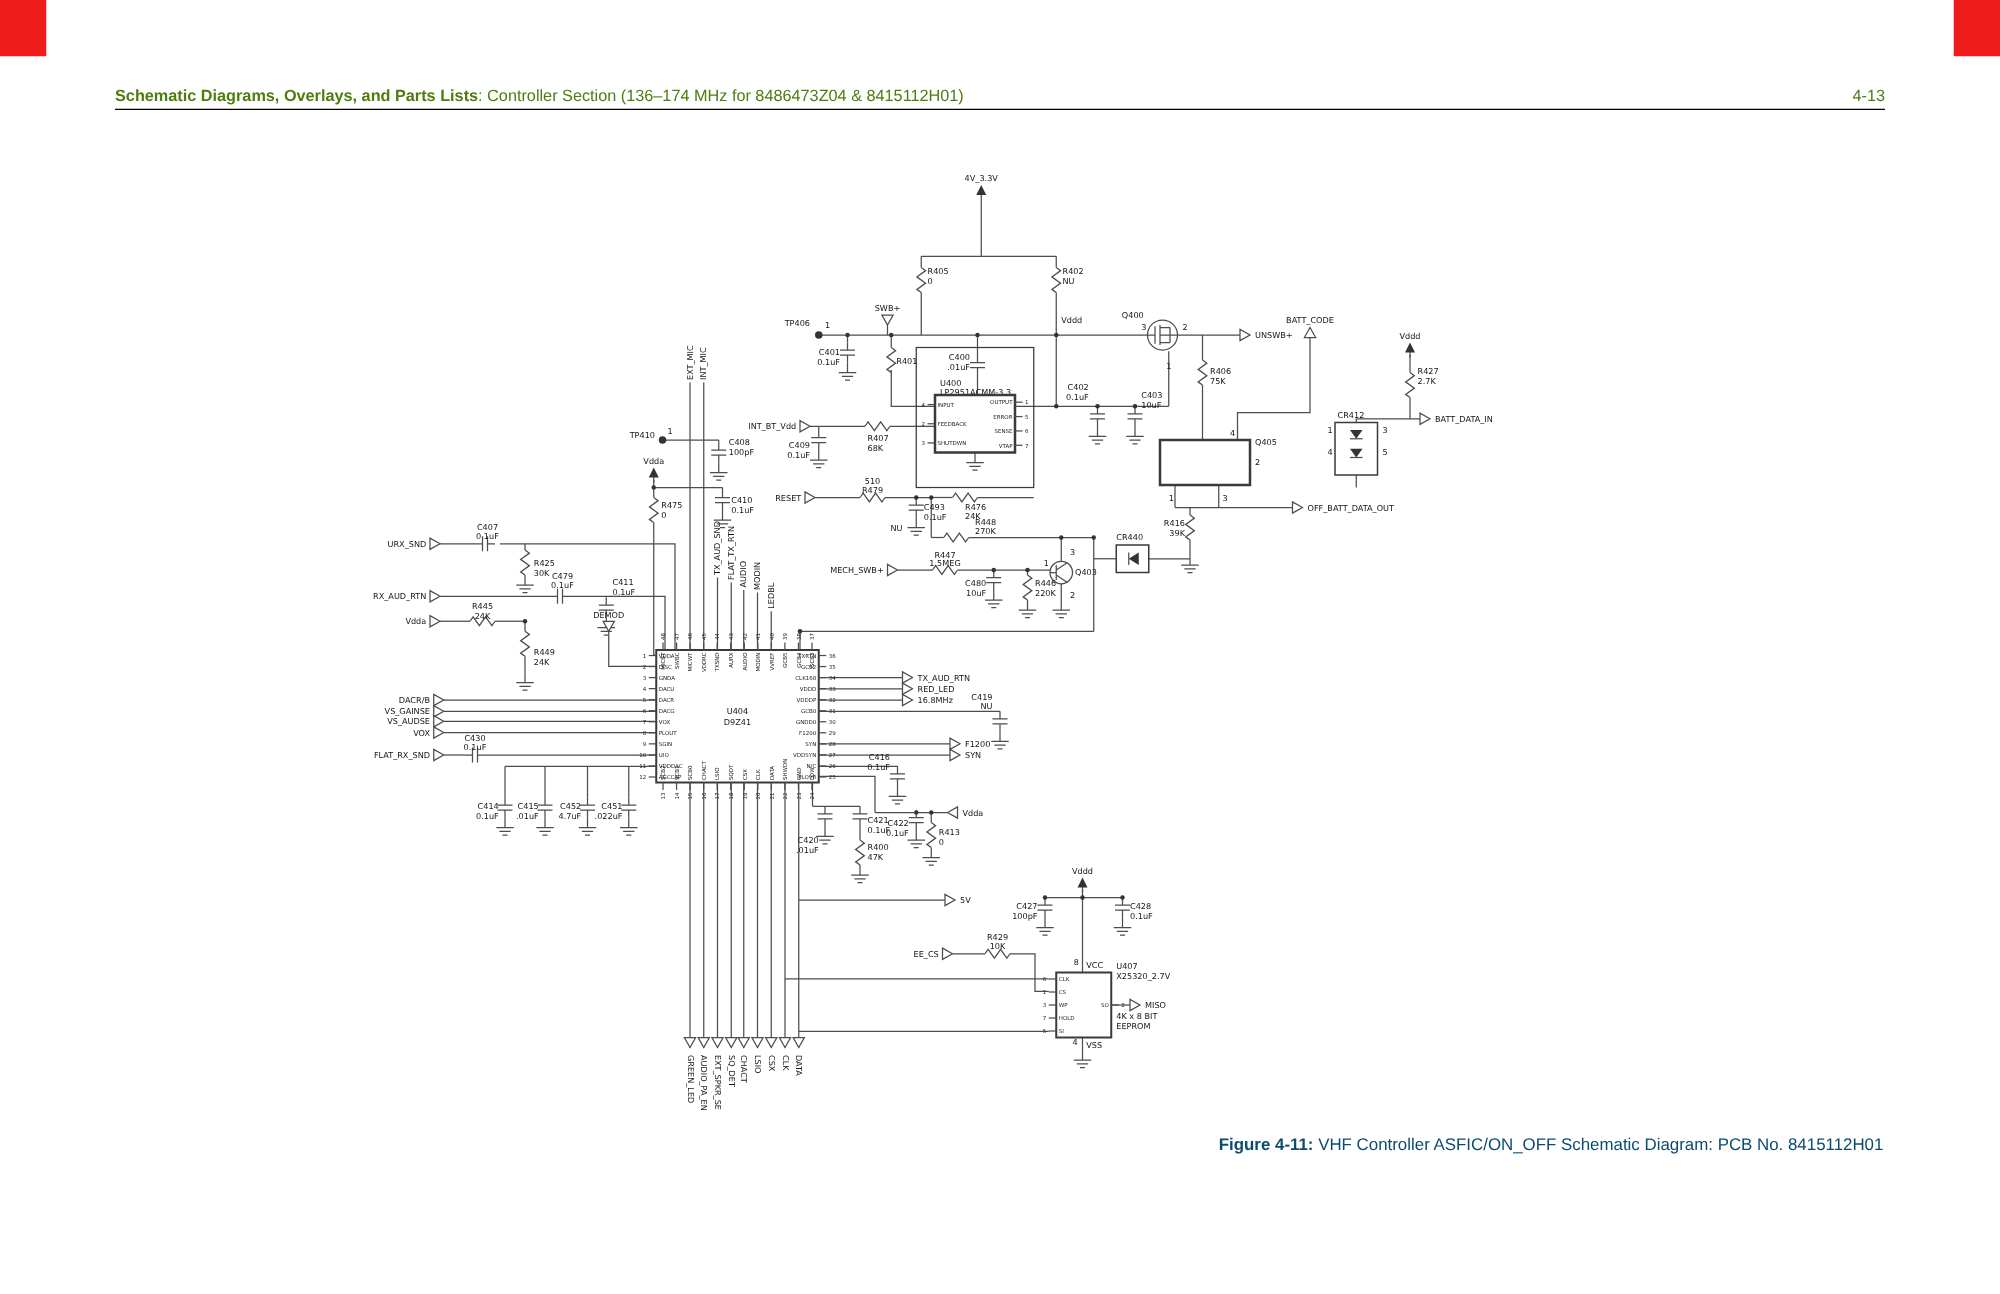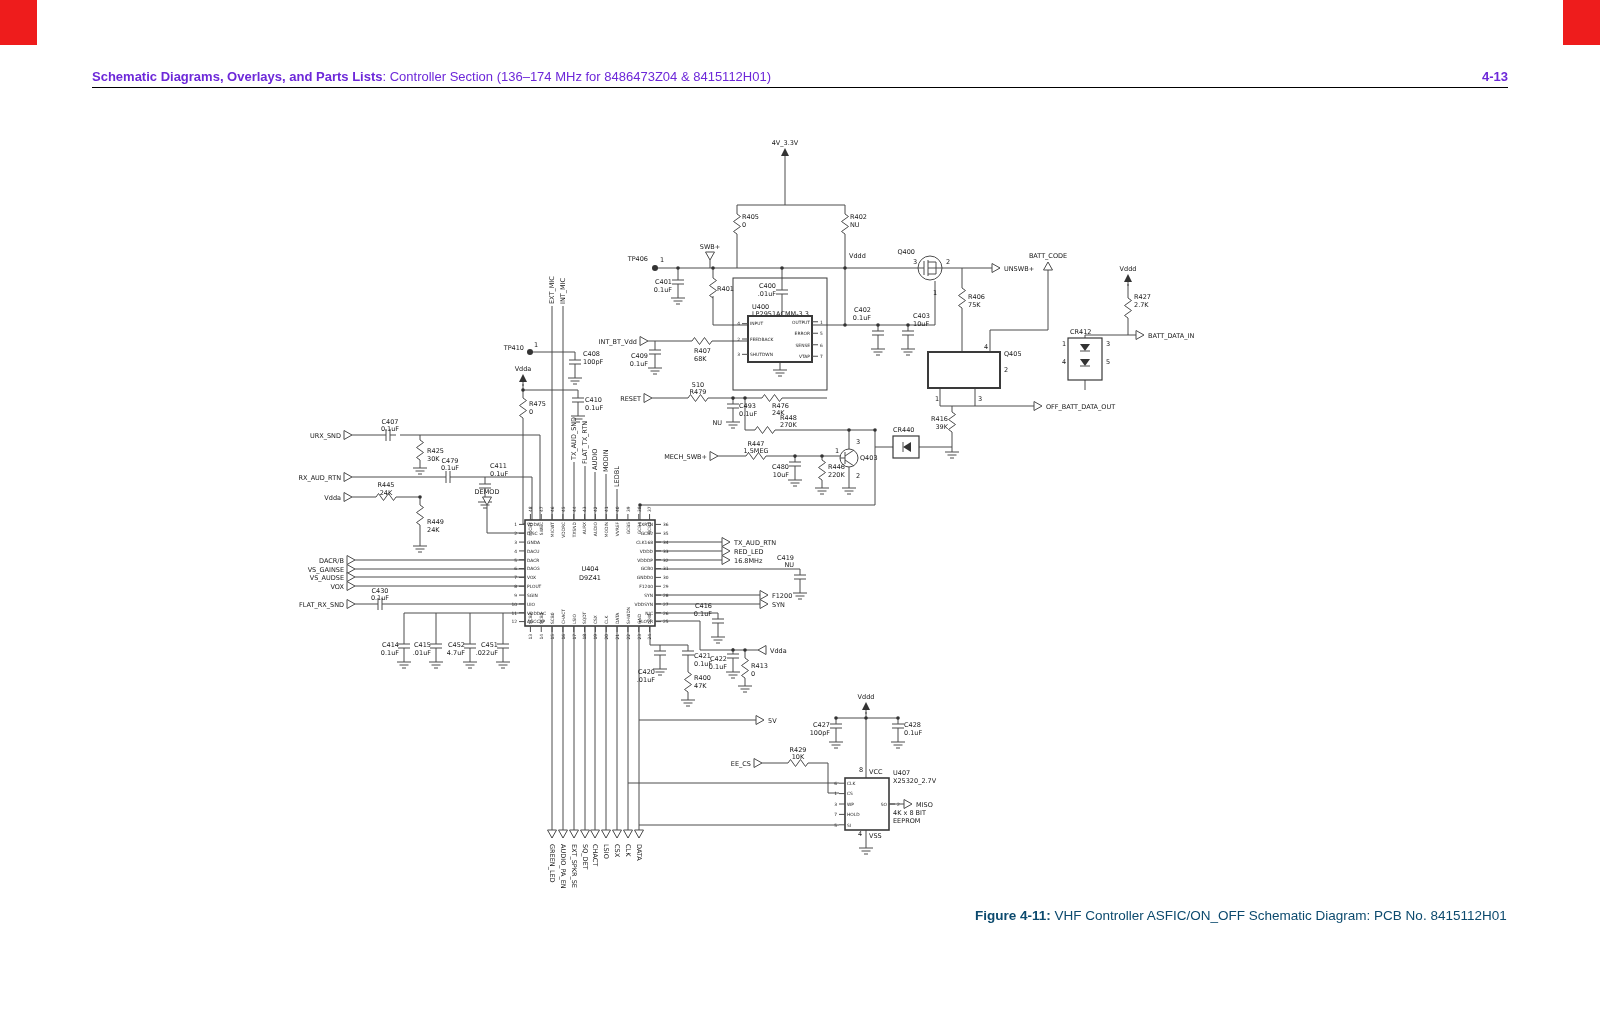--- a/index.html
+++ b/index.html
@@ -1,22 +1,22 @@
 <!DOCTYPE html>
 <html><head>
 <meta charset="utf-8">
 <style>
   html,body{margin:0;padding:0;}
   body{width:1600px;height:1035px;position:relative;background:#ffffff;font-family:"Liberation Sans",sans-serif;overflow:hidden;}
   .corner{position:absolute;top:0;width:37px;height:45px;background:#ee1c1c;}
   .corner.left{left:0;}
   .corner.right{right:0;}
-  .header{position:absolute;top:69px;left:92px;right:92px;font-size:13px;color:#6d28d9;}
+  .header{position:absolute;top:69px;left:92px;right:92px;font-size:13px;color:#4d7c0f;}
   .hb{font-weight:bold;}
-  .pageno{position:absolute;right:0;top:0;font-weight:bold;}
+  .pageno{position:absolute;right:0;top:0;font-weight:normal;}
   .hrule{position:absolute;top:87px;left:92px;width:1416px;border-top:1.5px solid #000;height:0;}
   .caption{position:absolute;left:975px;top:908px;font-size:13.5px;color:#0c4a6e;}
   svg{position:absolute;left:0;top:0;}
   .w{stroke:#4d4d4d;stroke-width:1;fill:none;}
   .box{fill:none;stroke:#3a3a3a;}
   .fill{fill:#333;stroke:none;}
   .flag{fill:#ffffff;stroke:#4d4d4d;stroke-width:1;}
   text{fill:#161616;font-family:"DejaVu Sans",sans-serif;}
   .lbl{font-size:6.5px;}
   .pin{font-size:4.4px;fill:#222;}

